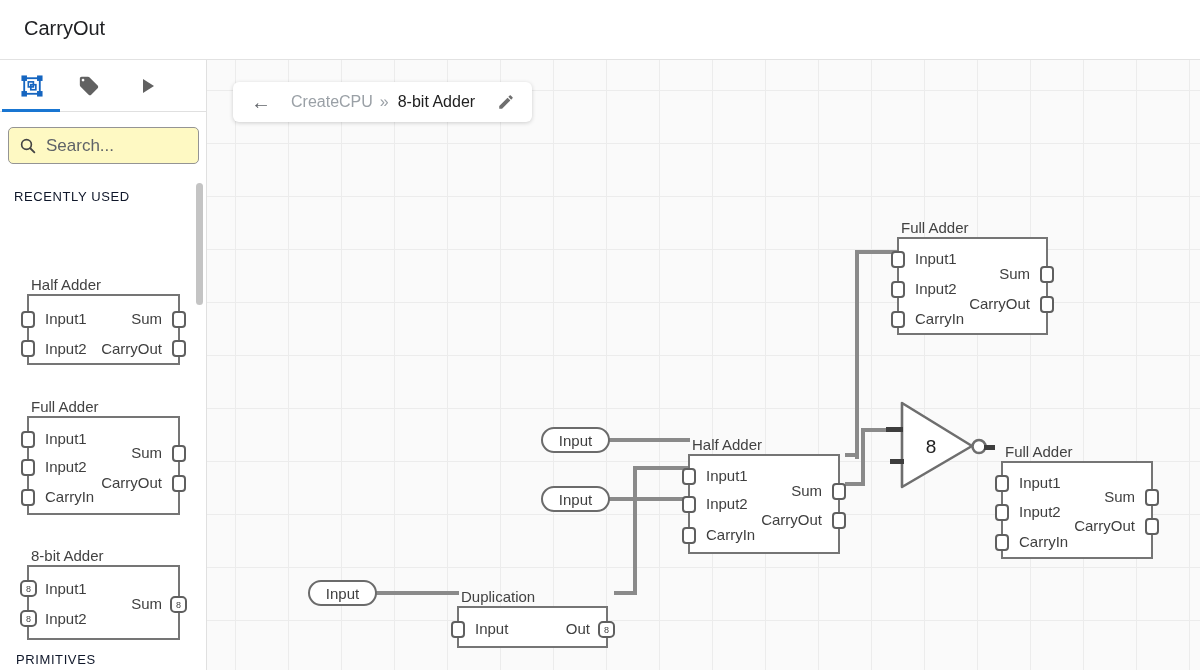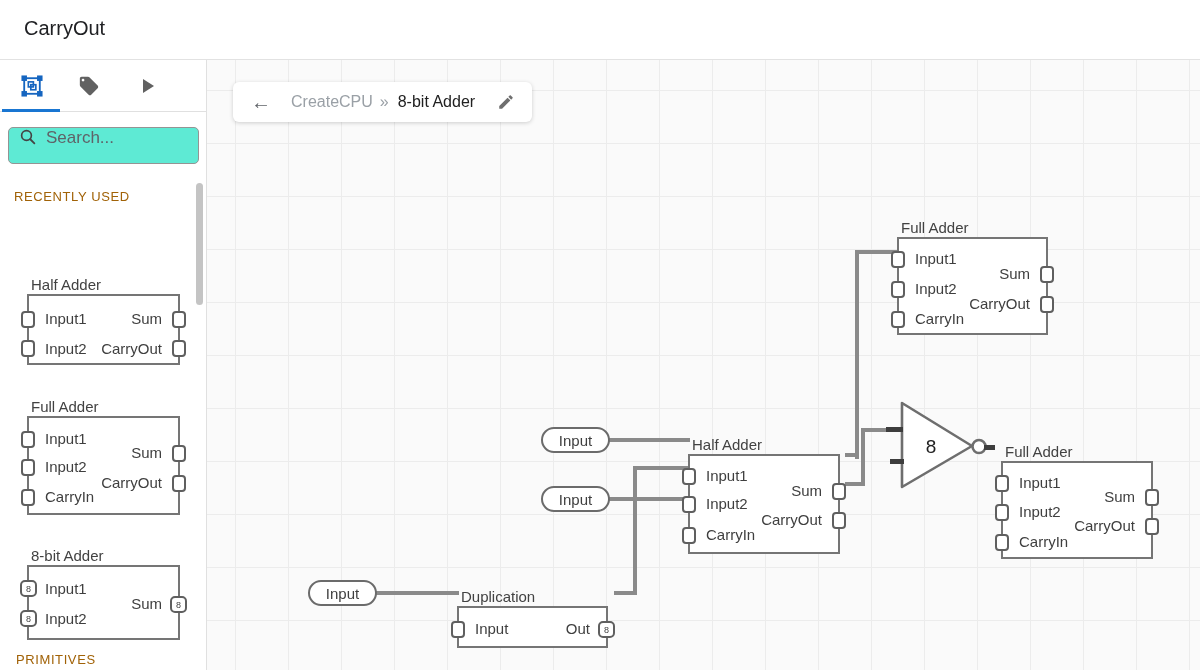--- a/index.html
+++ b/index.html
@@ -8,24 +8,24 @@
 
   
   .hdr { position:absolute; left:0; top:0; width:1200px; height:60px; background:#fff; border-bottom:1px solid #e2e2e2; z-index:5; }
   .hdr-title { position:absolute; left:24px; top:17px; font-size:20px; font-weight:500; color:#202124; }
 
   
   .sidebar { position:absolute; left:0; top:60px; width:207px; height:610px; background:#fff; border-right:1px solid #e0e0e0; z-index:4; }
   .tabbar { position:absolute; left:0; top:60px; width:207px; height:52px; border-bottom:1px solid #e0e0e0; z-index:6; }
   .tab { position:absolute; top:60px; width:58px; height:51px; display:flex; align-items:center; justify-content:center; cursor:pointer; z-index:7; }
   .tab-underline { position:absolute; left:2px; top:109px; width:58px; height:3px; background:#1976d2; z-index:7; }
-  .searchbox { position:absolute; left:8px; top:127px; width:191px; height:37px; border:1.5px solid #949494; border-radius:5px; display:flex; align-items:flex-start; padding-left:10px; background:#5eead4; z-index:6; }
+  .searchbox { position:absolute; left:8px; top:127px; width:191px; height:37px; border:1.5px solid #949494; border-radius:5px; display:flex; align-items:center; padding-left:10px; background:#fef9c3; z-index:6; }
   .searchbox input { border:none; outline:none; flex:1; font-family:"Liberation Sans",sans-serif; font-size:17px; color:#202124; margin-left:9px; width:130px; background:transparent; }
   .searchbox input::placeholder { color:#5f6368; opacity:1; }
-  .section-lbl { position:absolute; font-size:13px; color:#a16207; letter-spacing:.6px; z-index:6; }
+  .section-lbl { position:absolute; font-size:13px; color:#0f172a; letter-spacing:.6px; z-index:6; }
   .scroll-thumb { position:absolute; left:196px; top:183px; width:7px; height:122px; background:#c4c4c4; border-radius:4px; z-index:7; }
 
   
   .node { position:absolute; background:#fff; border:2px solid #757575; z-index:2;margin-top:35px; }
   .ntitle { position:absolute; top:-20px; left:2px; font-size:15px; color:#424242; white-space:nowrap; height:18px; line-height:18px; }
   .port { position:absolute; width:14px; height:17px; background:#fff; border:2px solid #5f5f5f; border-radius:4px; z-index:3; }
   .port.pl { left:-8px; } .port.pr { right:-8px; }
   .bus { position:absolute; width:17px; height:17px; background:#fff; border:2px solid #5f5f5f; border-radius:5px; z-index:3;
          font-size:9px; color:#3f3f3f; display:flex; align-items:center; justify-content:center; }
   .bus.pl { left:-9px; } .bus.pr { right:-9px; }

